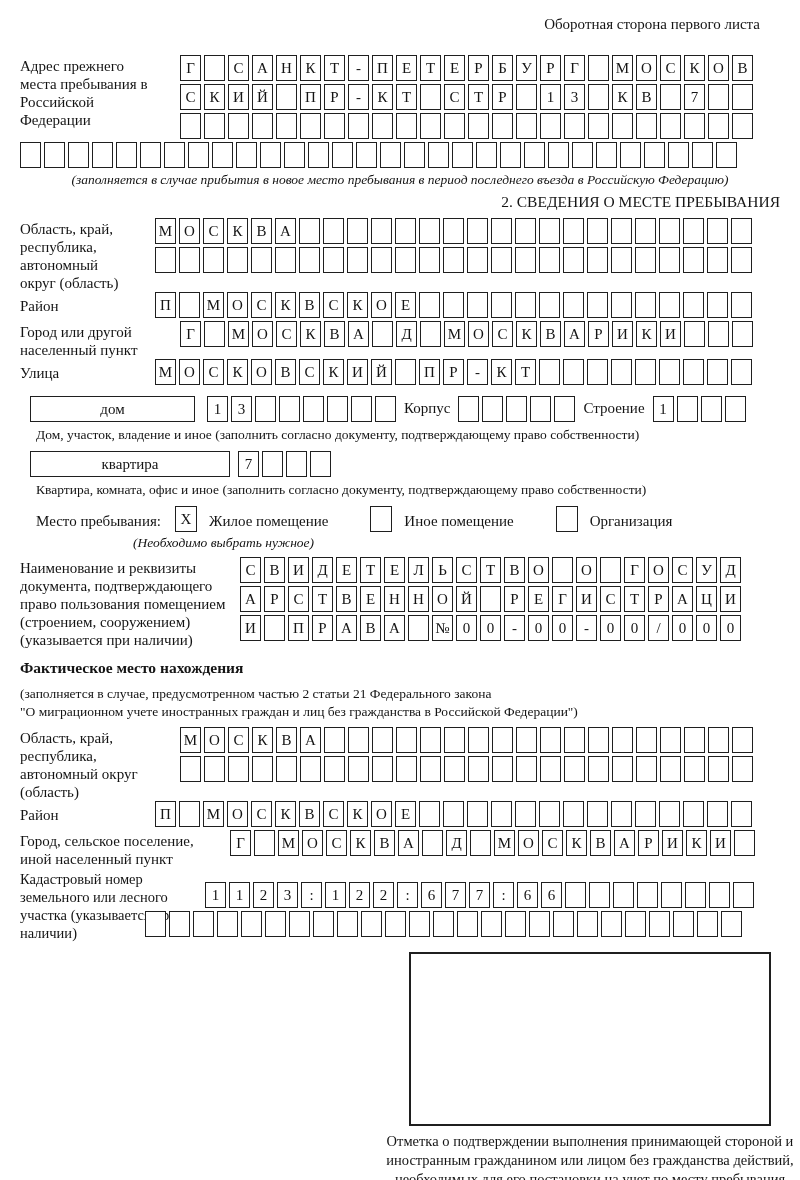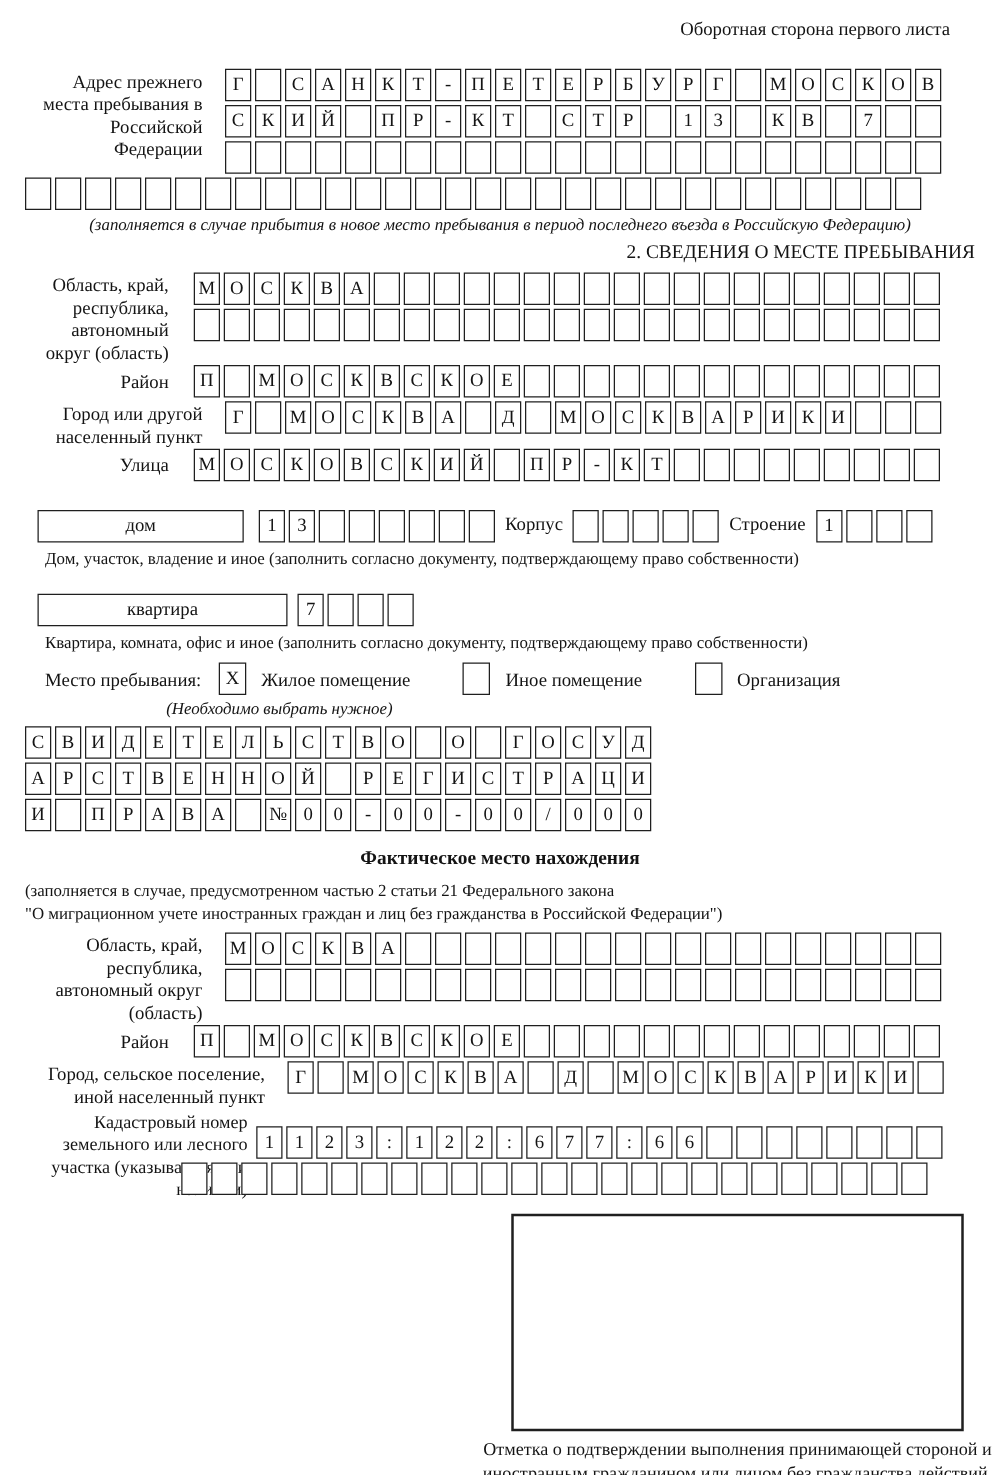--- a/index.html
+++ b/index.html
@@ -2,42 +2,42 @@
 <html><head>
 <meta charset="utf-8">
 <style>
   * { margin:0; padding:0; box-sizing:border-box; }
   html,body { width:800px; height:1180px; background:#fff; color:#141414;
     font-family:"Liberation Serif","DejaVu Serif",serif; font-size:15px; overflow:hidden; }
   .page { width:800px; height:1180px; padding:16px 20px 0 20px; }
 
   .header-note { text-align:right; padding-right:20px; margin-bottom:22px; font-size:15px; }
 
-  .group { display:flex; align-items:flex-start;text-align:right; }
+  .group { display:flex; align-items:flex-start; }
   .flabel { flex:0 0 auto; line-height:18px; font-size:15px; padding-top:2px; }
   .w160 { width:160px; padding-right:18px; }
   .w135 { width:135px; padding-right:20px; }
   .w210 { width:210px; padding-right:18px; }
   .w220 { width:220px; padding-right:14px; }
   .w125 { width:125px; font-size:14.5px; }
   .cadinner { display:block; width:178px; }
   .pt { padding-top:5px; }
 
   .cellcol { display:flex; flex-direction:column; }
   .cellrow { display:flex; gap:3px; margin-bottom:3px; }
   .cell { flex:0 0 21px; width:21px; height:26px; border:1.6px solid #1f1f1f;
     display:flex; align-items:center; justify-content:center; font-size:15px; background:#fff; }
 
   .note { font-size:13.5px; line-height:17px; margin:1px 0 3px 16px; }
   .note.center { text-align:center; margin-left:0;font-style:italic; }
 
   .sec-title { text-align:right; font-weight:normal; font-size:15.5px; margin:5px 0 7px 0; }
-  .sec-title2 { text-align:center; font-weight:bold; font-size:15.5px; margin:10px 0 8px 0; }
-
-  .house-row { display:flex; align-items:flex-start; margin-left:10px; margin-top:20px;text-align:right; }
+  .sec-title2 { text-align:left; font-weight:bold; font-size:15.5px; margin:10px 0 8px 0; }
+
+  .house-row { display:flex; align-items:flex-start; margin-left:10px; margin-top:8px;text-align:right; }
   .wbox { height:26px; border:1.6px solid #1f1f1f; display:flex; align-items:center;
     justify-content:center; background:#fff; }
   .wbox.dom { width:165px; margin-right:12px; }
   .wbox.kv  { width:200px; margin-right:8px; }
   .inl { padding:4px 8px 0 8px; }
 
   .stay-row { display:flex; align-items:center; margin:8px 0 2px 16px; }
   .stay-label { padding-top:4px; margin-right:14px; }
   .chk { flex:0 0 22px; width:22px; height:26px; border:1.6px solid #1f1f1f;
     display:flex; align-items:center; justify-content:center; font-size:15px; }
@@ -379,20 +379,21 @@
     <span class="chk">X</span>
     <span class="opt">Жилое помещение</span>
     <span class="chk"></span>
     <span class="opt">Иное помещение</span>
     <span class="chk"></span>
     <span class="opt">Организация</span>
   </div>
   <div class="note stay-note">(Необходимо выбрать нужное)</div>
 
   <div class="group doc-group">
+    <div class="flabel w220">Наименование и реквизиты документа, подтверждающего право пользования помещением (строением, сооружением) (указывается при наличии)</div>
     <div class="cellcol">
       <div class="cellrow">
           <span class="cell">С</span>
           <span class="cell">В</span>
           <span class="cell">И</span>
           <span class="cell">Д</span>
           <span class="cell">Е</span>
           <span class="cell">Т</span>
           <span class="cell">Е</span>
           <span class="cell">Л</span>

